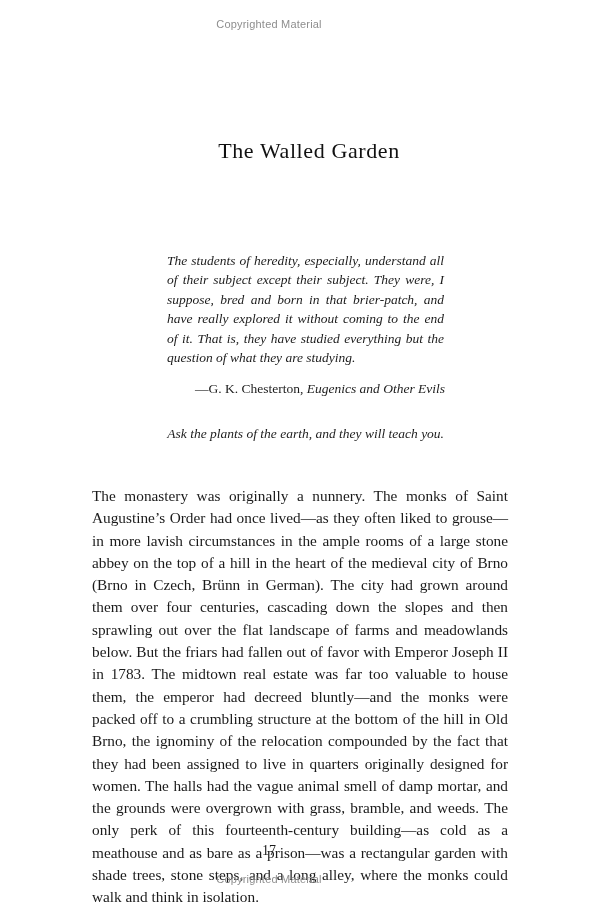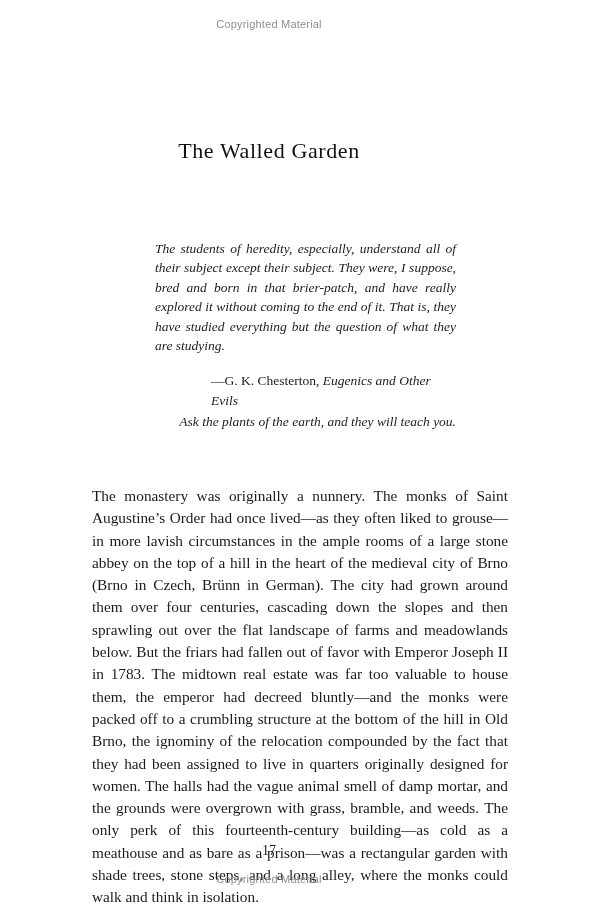--- a/index.html
+++ b/index.html
@@ -32,47 +32,48 @@
     position: absolute;
     top: 138px;
     left: 0;
     width: 100%;
     text-align: center;
     font-size: 22px;
     font-weight: 400;
     letter-spacing: 0.6px;
     color: #111111;
     margin: 0;
+    padding-left: 40px;
   }
   .epigraph-1 {
     position: absolute;
     top: 239px;
     left: 155px;
     width: 301px;
   }
   .epigraph-2 {
     position: absolute;
     top: 412px;
     left: 155px;
     width: 301px;
   }
   .ep-text {
     font-style: italic;
     font-size: 13.5px;
     line-height: 19.4px;
     text-align: justify;
-    margin: 0;
+    margin: 12px;
   }
   .ep-text.no-justify {
     text-align: right;
   }
   .ep-attr {
     font-size: 13.5px;
     line-height: 19.4px;
-    margin: 16px;
+    margin: 0;
     padding-left: 40px;
     font-style: normal;
   }
   .ep-attr .work {
     font-style: italic;
   }
   .ep-attr-right {
     font-size: 13.5px;
     line-height: 19.4px;
     margin: 0;

